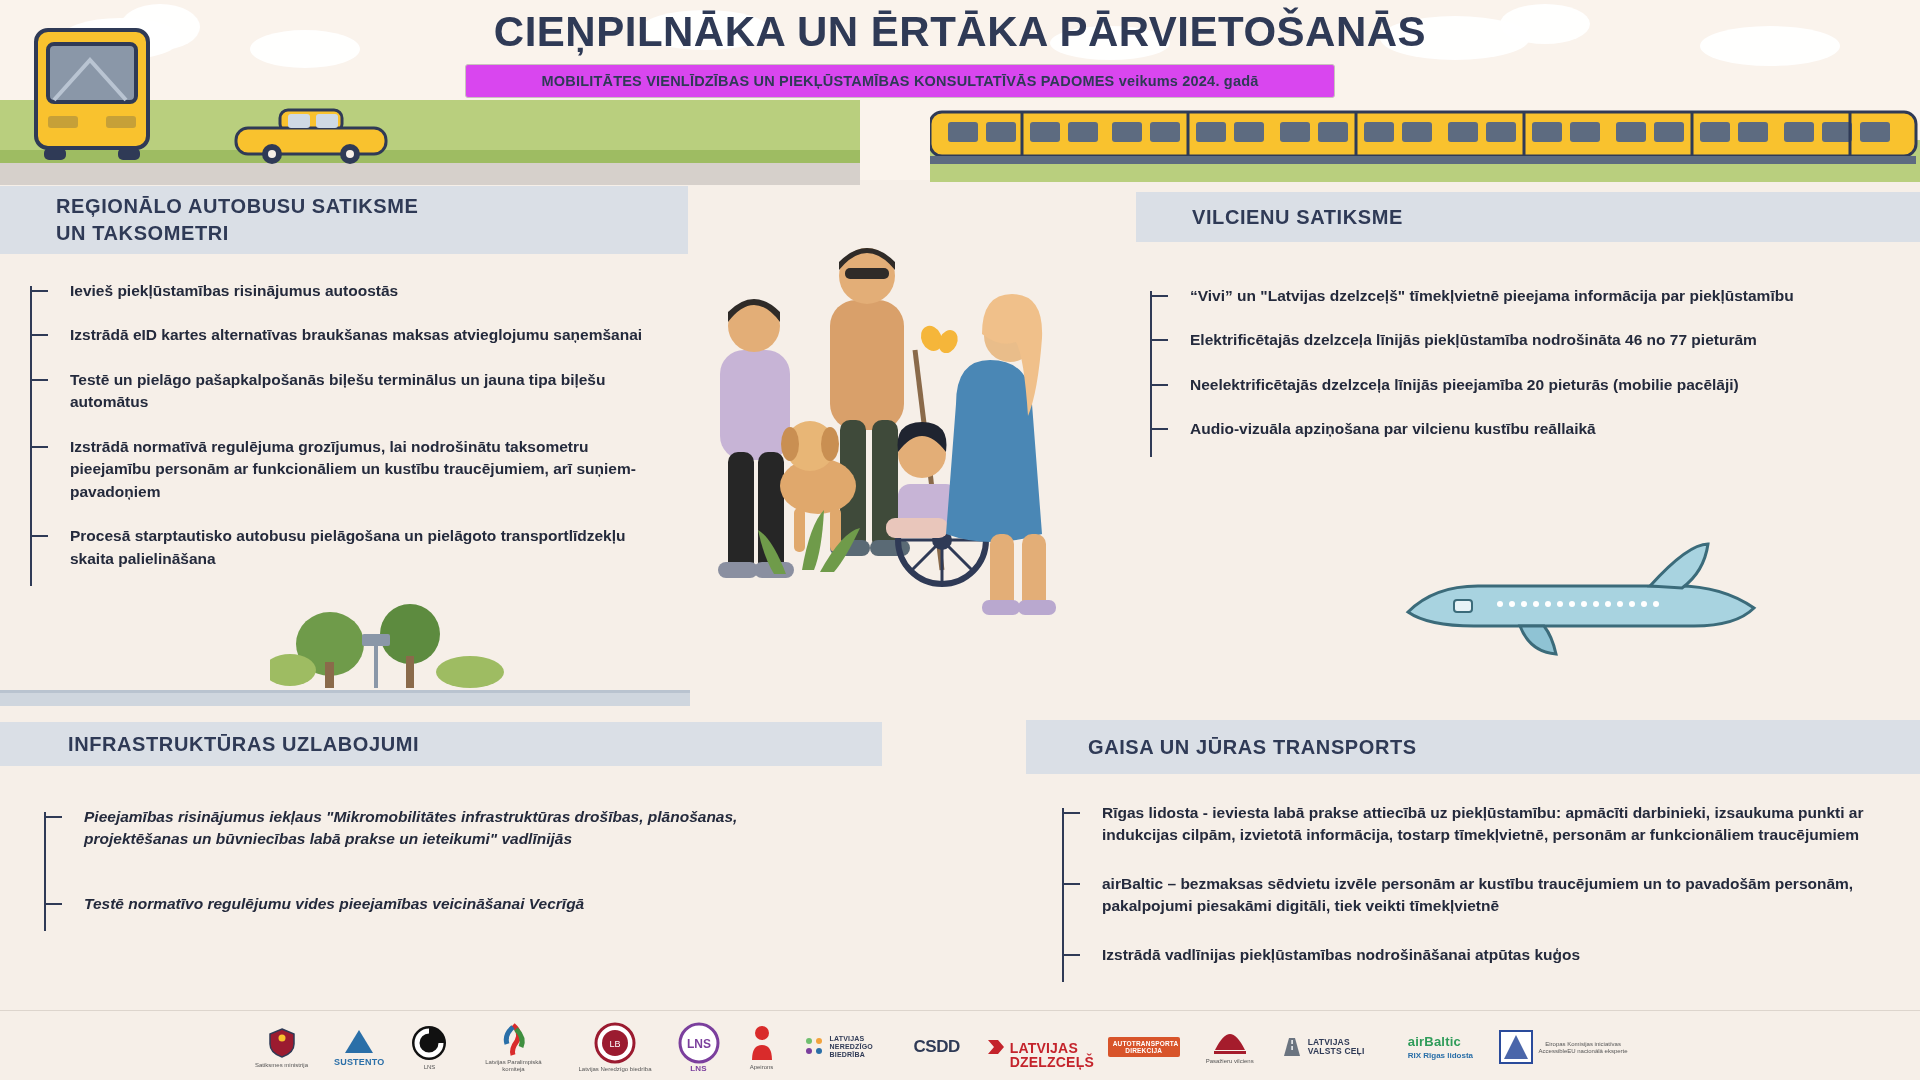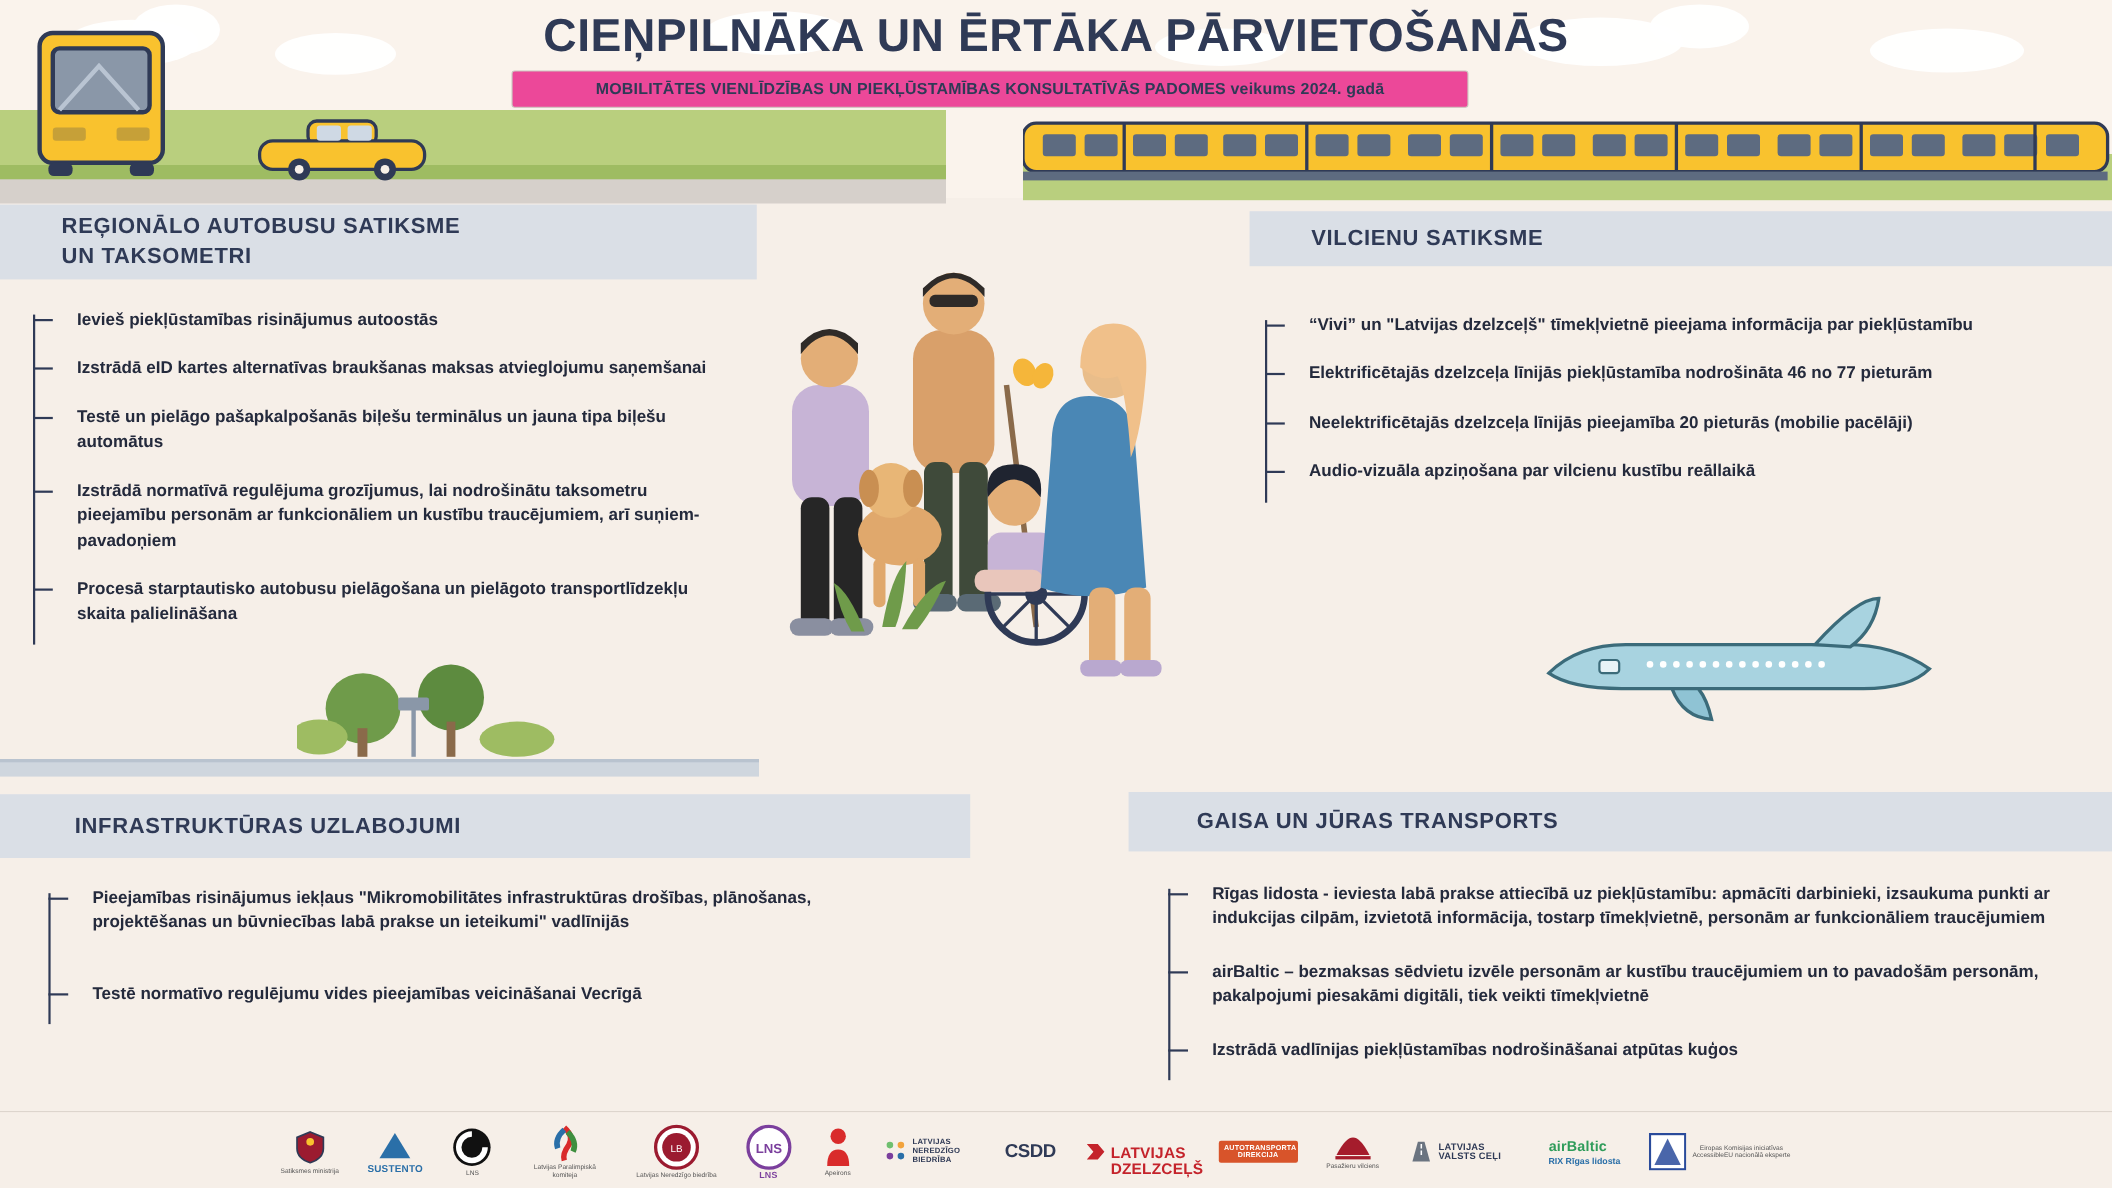--- a/index.html
+++ b/index.html
@@ -44,21 +44,21 @@
     background: #cfd6de; border-top: 3px solid #b9c3cf;
   }
 
   
   .title {
     position: absolute; left: 0; top: 8px; width: 1920px; text-align: center;
     font-size: 42px; font-weight: bold; letter-spacing: .5px; color: #2f3a56;
   }
   .subtitle-box {
     position: absolute; left: 465px; top: 64px; width: 870px; height: 34px;
-    background: #ec4899; border: 1px solid #c9c3bd; border-radius: 3px;
+    background: #d946ef; border: 1px solid #c9c3bd; border-radius: 3px;
     display: flex; align-items: center; justify-content: center;
     font-size: 14.5px; font-weight: bold; color: #2f3a56; letter-spacing: .2px;
   }
 
   
   .panel-head {
     position: absolute; background: #dadfe6;
     display: flex; align-items: center;
     padding-left: 56px;
     font-size: 20px; font-weight: bold; color: #2f3a56; letter-spacing: .6px;
@@ -295,25 +295,25 @@
   </div>
 
   <div class="list" style="left:1150px;top:285px;width:720px;">
     <div class="bracket"></div>
     <div class="item">“Vivi” un "Latvijas dzelzceļš" tīmekļvietnē pieejama informācija par piekļūstamību</div>
     <div class="item">Elektrificētajās dzelzceļa līnijās piekļūstamība nodrošināta 46 no 77 pieturām</div>
     <div class="item">Neelektrificētajās dzelzceļa līnijās pieejamība 20 pieturās (mobilie pacēlāji)</div>
     <div class="item">Audio-vizuāla apziņošana par vilcienu kustību reāllaikā</div>
   </div>
 
-  <div class="panel-head" style="left:0px;top:722px;width:882px;height:58px;padding-left:68px;">
+  <div class="panel-head" style="left:0px;top:722px;width:882px;height:44px;padding-left:68px;">
     <span>INFRASTRUKTŪRAS UZLABOJUMI</span>
   </div>
 
-  <div class="list" style="left:44px;top:806px;width:740px;">
+  <div class="list" style="left:44px;top:806px;width:740px;font-style:italic;">
     <div class="bracket"></div>
     <div class="item" style="margin-bottom:42px;">Pieejamības risinājumus iekļaus "Mikromobilitātes infrastruktūras drošības, plānošanas, projektēšanas un būvniecības labā prakse un ieteikumi" vadlīnijās</div>
     <div class="item">Testē normatīvo regulējumu vides pieejamības veicināšanai Vecrīgā</div>
   </div>
 
   <div class="panel-head" style="left:1026px;top:720px;width:894px;height:54px;padding-left:62px;">
     <span>GAISA UN JŪRAS TRANSPORTS</span>
   </div>
 
   <div class="list" style="left:1062px;top:802px;width:810px;">

